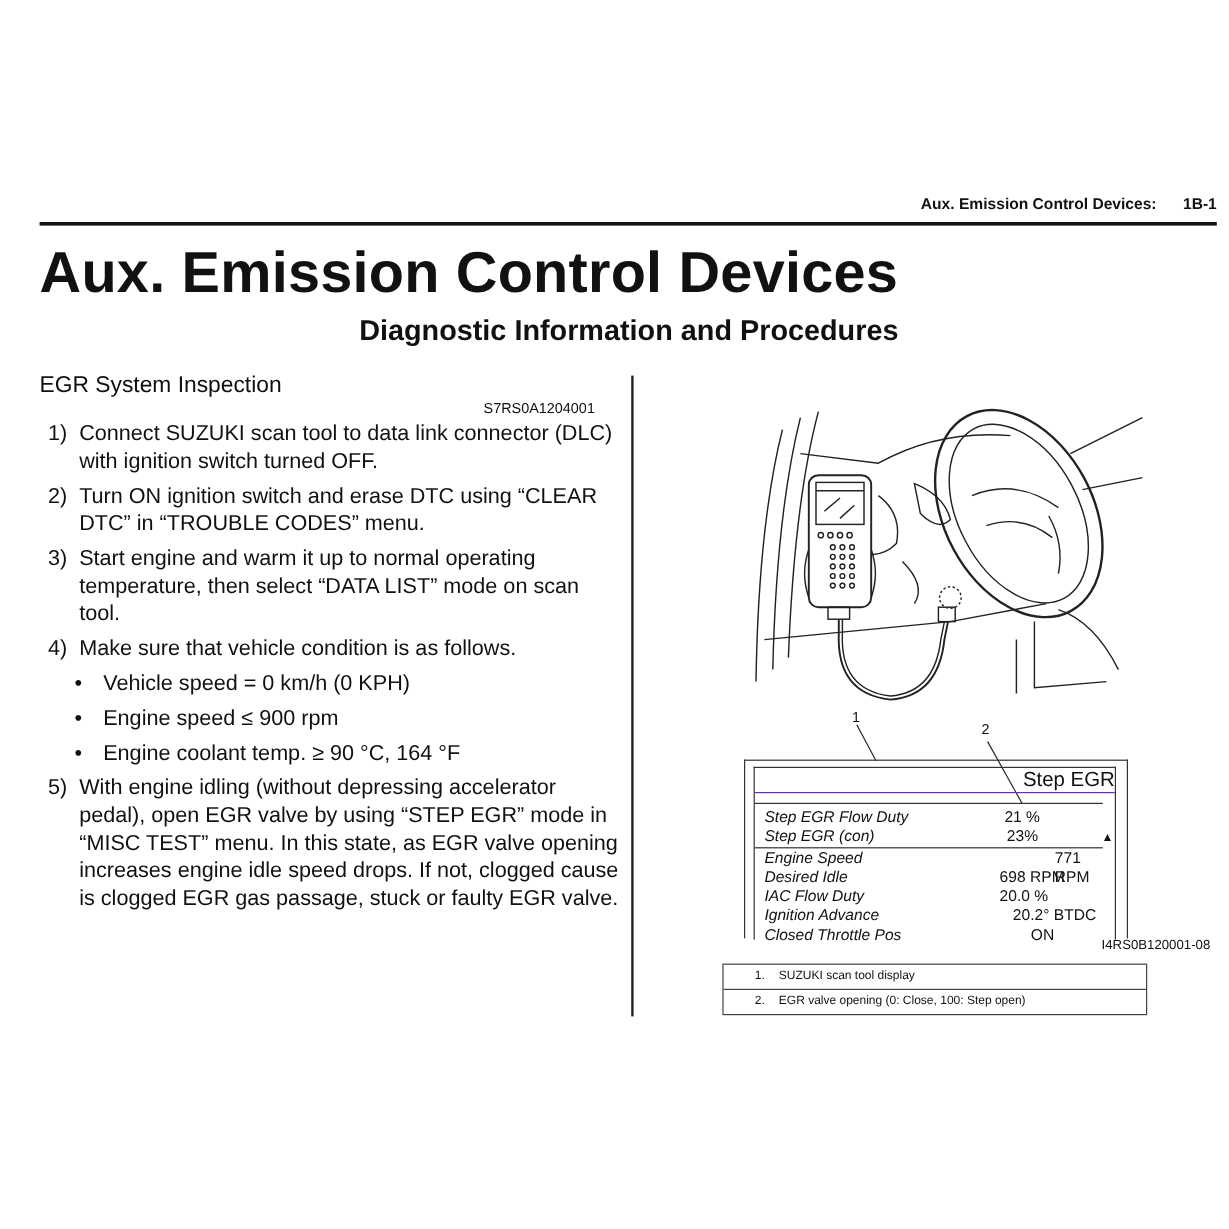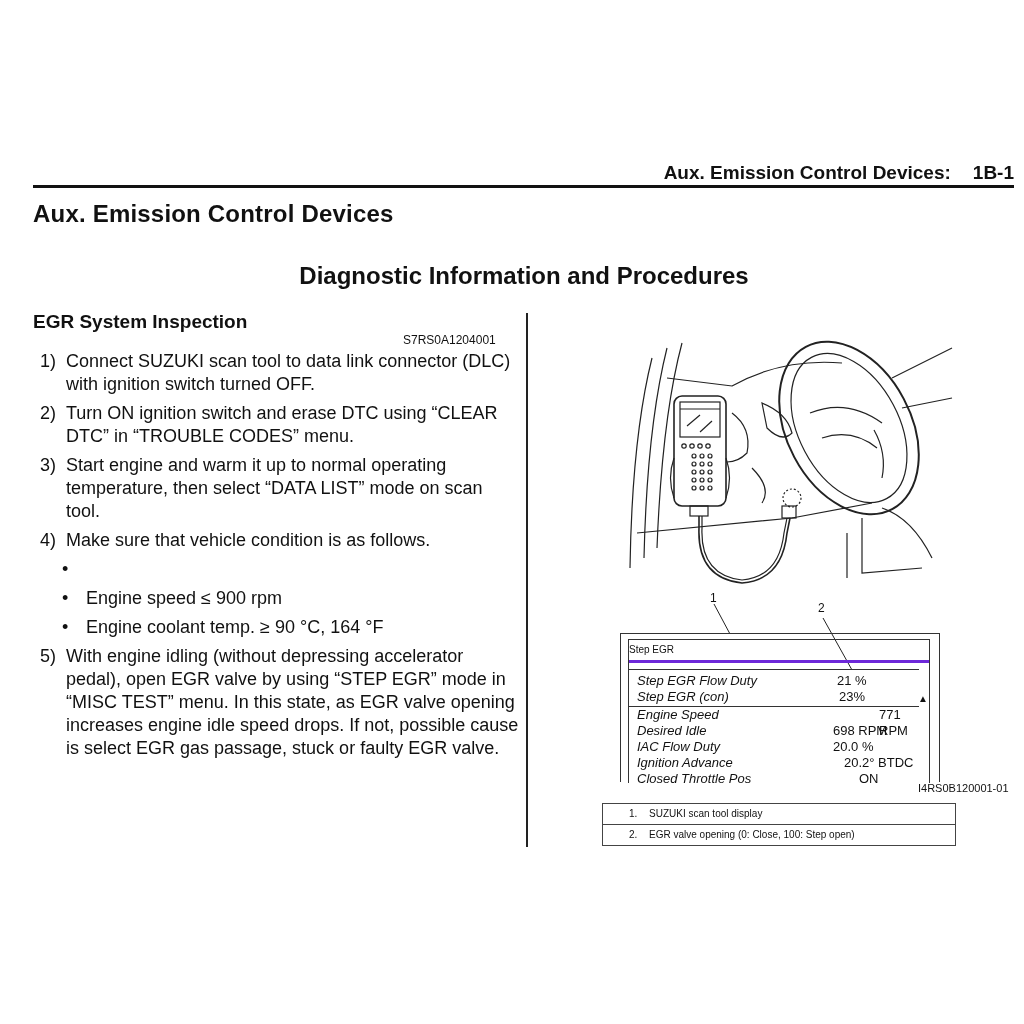--- a/index.html
+++ b/index.html
@@ -1,37 +1,37 @@
 <!DOCTYPE html>
 <html><head>
 <meta charset="utf-8">
 <style>
   html, body { margin:0; padding:0; background:#ffffff; }
   body { width:1024px; height:1024px; position:relative; overflow:hidden; font-family:"Liberation Sans", sans-serif; color:#111; }
   .abs { position:absolute; }
-  .running-header { right:10px; top:162px; font-size:19px; font-weight:bold; white-space:nowrap; }
+  .running-header { right:10px; top:162px; font-size:13px; font-weight:bold; white-space:nowrap; }
   .running-header .pg { margin-left:22px; }
   .header-rule { left:33px; right:10px; top:185px; height:3px; background:#111; }
-  .chapter-title { left:33px; top:200px; font-size:24px; font-weight:bold; letter-spacing:0.2px; }
+  .chapter-title { left:33px; top:200px; font-size:48px; font-weight:bold; letter-spacing:0.2px; }
   .section-title { left:0; width:1048px; text-align:center; top:262px; font-size:24px; font-weight:bold; }
   .col-divider { left:526px; top:313px; width:1.5px; height:534px; background:#222; }
-  .sub-title { left:33px; top:311px; font-size:19px; font-weight:bold; }
+  .sub-title { left:33px; top:311px; font-size:19px; font-weight:normal; }
   .doc-id { left:403px; top:333px; font-size:12px; }
   .steps { left:40px; top:350px; width:480px; font-size:18px; line-height:23px; }
   .step { display:flex; margin-bottom:6px; }
   .step .num { width:26px; flex:none; }
   .step .txt { flex:1; }
   .bullets { margin:0 0 6px 0; padding:0; list-style:none; }
   .bullets li { display:flex; margin-left:22px; margin-bottom:6px; }
   .bullets li .dot { width:24px; flex:none; }
   .illus { left:612px; top:318px; width:342px; height:280px; }
   .callout { font-size:12px; }
   .scan-box { left:620px; top:633px; width:318px; height:148px; border:1.5px solid #333; border-bottom:none; }
   .scan-inner { position:absolute; left:7px; top:5px; width:300px; height:143px; border:1px solid #333; border-bottom:none; }
-  .scan-head { height:20px; border-bottom:3px solid #6d28d9; text-align:left; font-size:10px; line-height:20px; }
+  .scan-head { height:20px; border-bottom:1px solid #6d28d9; text-align:right; font-size:17px; line-height:20px; }
   .scan-row { position:absolute; left:8px; width:285px; font-size:13px; height:16px; line-height:16px; }
   .scan-row .lbl { position:absolute; left:0;font-style:italic; }
   .scan-row .val { position:absolute; left:200px; }
   .scan-rule { position:absolute; height:1px; background:#333; }
   .fig-id { left:918px; top:782px; font-size:11px; }
   .legend { left:602px; top:803px; width:352px; border:1px solid #444; font-size:10px; }
   .legend-row { height:20px; line-height:20px; padding-left:26px; }
   .legend-row + .legend-row { border-top:1px solid #444; }
   .legend-row .n { display:inline-block; width:20px; }
 </style>
@@ -64,33 +64,34 @@
     <span class="num">3)</span>
     <span class="txt">Start engine and warm it up to normal operating temperature, then select “DATA LIST” mode on scan tool.</span>
   </div>
   <div class="step">
     <span class="num">4)</span>
     <span class="txt">Make sure that vehicle condition is as follows.</span>
   </div>
   <ul class="bullets">
     <li>
         <span class="dot">•</span>
+        <span>Vehicle speed = 0 km/h (0 KPH)</span>
       </li>
     <li>
         <span class="dot">•</span>
         <span>Engine speed ≤ 900 rpm</span>
       </li>
     <li>
         <span class="dot">•</span>
         <span>Engine coolant temp. ≥ 90 °C, 164 °F</span>
       </li>
   </ul>
   <div class="step">
     <span class="num">5)</span>
-    <span class="txt">With engine idling (without depressing accelerator pedal), open EGR valve by using “STEP EGR” mode in “MISC TEST” menu. In this state, as EGR valve opening increases engine idle speed drops. If not, possible cause is select EGR gas passage, stuck or faulty EGR valve.</span>
+    <span class="txt">With engine idling (without depressing accelerator pedal), open EGR valve by using “STEP EGR” mode in “MISC TEST” menu. In this state, as EGR valve opening increases engine idle speed drops. If not, clogged cause is clogged EGR gas passage, stuck or faulty EGR valve.</span>
   </div>
 </div>
 
 <svg class="abs illus" viewBox="0 0 342 280" fill="none" stroke="#222" stroke-width="1.2">
 
   <path d="M40 40 Q20 120 18 250"></path>
   <path d="M55 30 Q35 110 32 240"></path>
   <path d="M70 25 Q50 100 45 230"></path>
 
   <path d="M55 60 L120 68 Q170 40 230 45"></path>
@@ -190,18 +191,18 @@
         <span class="val" style="left:207px;">20.2° BTDC</span>
       </div>
     <div class="scan-row" style="top:131px;">
         <span class="lbl">Closed Throttle Pos</span>
         <span class="val" style="left:222px;">ON</span>
       </div>
   </div>
   <div class="abs" style="left:297px;top:59px;font-size:10px;">▲</div>
 </div>
 
-<div class="abs fig-id">I4RS0B120001-01</div>
+<div class="abs fig-id">I4RS0B120001-08</div>
 
 <div class="abs legend">
   <div class="legend-row"><span class="n">1.</span><span>SUZUKI scan tool display</span></div>
   <div class="legend-row"><span class="n">2.</span><span>EGR valve opening (0: Close, 100: Step open)</span></div>
 </div>
 
 </body></html>

